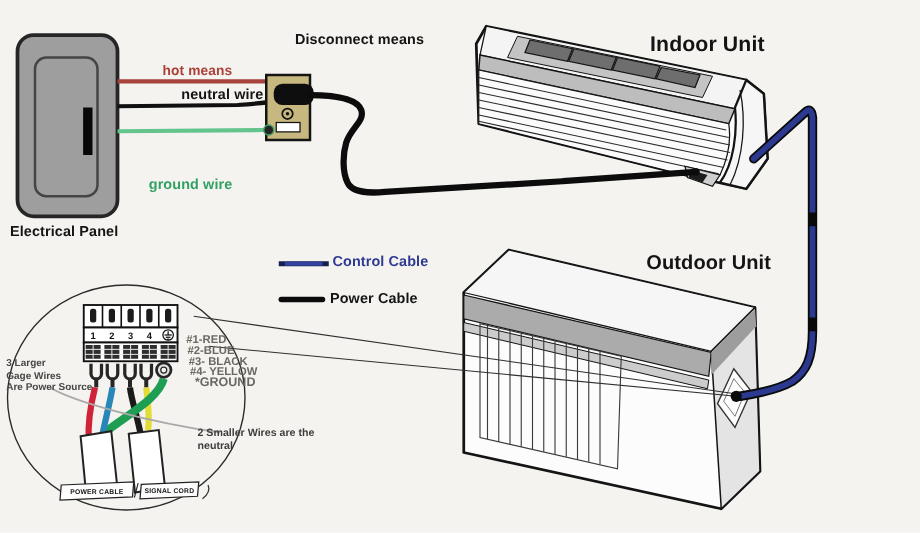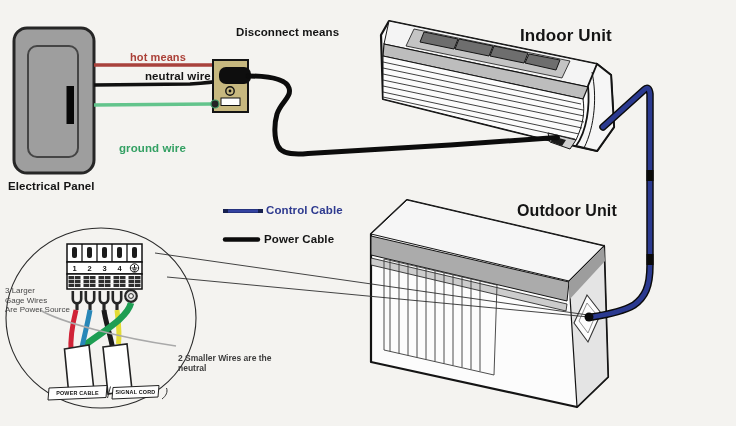--- a/index.html
+++ b/index.html
@@ -9,21 +9,21 @@
     font-family:"Liberation Sans",sans-serif;
   }
   .stage svg{position:absolute;left:0;top:0;}
   .lbl{
     position:absolute;white-space:nowrap;font-weight:bold;color:#141414;
     font-size:11.5px;letter-spacing:.1px;
   }
   .lbl.red{color:#ab4038;}
   .lbl.green{color:#33a063;}
   .lbl.blue{color:#2e3a8f;}
-  .note{position:absolute;font-weight:400;color:#474747;font-size:8px;line-height:9.6px;white-space:nowrap;}
+  .note{position:absolute;font-weight:700;color:#474747;font-size:8px;line-height:9.6px;white-space:nowrap;}
   .key{position:absolute;font-weight:bold;color:#6b6862;font-size:9px;line-height:8.8px;white-space:nowrap;}
   .key div:nth-child(2){margin-left:1px;}
   .key div:nth-child(3){margin-left:2px;}
   .key div:nth-child(4){margin-left:3px;}
   .key div:nth-child(5){margin-left:7px;font-size:10px;margin-top:1px;}
   .note2{position:absolute;font-weight:600;color:#3d3d3d;font-size:8.5px;line-height:10px;white-space:nowrap;}
   svg text{font-family:"Liberation Sans",sans-serif;}
 </style>
 </head>
 <body>
@@ -214,25 +214,32 @@
   <div class="lbl" style="left:8px;top:180px;text-align:right;">Electrical Panel</div>
   <div class="lbl" style="left:197px;top:26px;margin-left:39px;">Disconnect means</div>
   <div class="lbl red" style="left:130px;top:51px;font-size:11px;">hot means</div>
   <div class="lbl" style="left:117px;top:70px;padding-left:28px;">neutral wire</div>
   <div class="lbl green" style="left:119px;top:105px;margin-top:37px;">ground wire</div>
   <div class="lbl" style="left:520px;top:26px;font-size:17px;">Indoor Unit</div>
   <div class="lbl" style="left:517px;top:202px;font-size:16px;">Outdoor Unit</div>
   <div class="lbl blue" style="left:266px;top:204px;">Control Cable</div>
   <div class="lbl" style="left:264px;top:233px;">Power Cable</div>
 
+  <div class="key" style="left:149px;top:267px;">
+    <div>#1-RED</div>
+    <div>#2-BLUE</div>
+    <div>#3- BLACK</div>
+    <div>#4- YELLOW</div>
+    <div>*GROUND</div>
+  </div>
 
   <div class="note" style="left:5px;top:286px;">
     <div>3 Larger</div>
     <div>Gage Wires</div>
     <div>Are Power Source</div>
   </div>
 
-  <div class="note2" style="left:158px;top:353px;margin-left:20px;">
+  <div class="note2" style="left:158px;top:341px;">
     <div>2 Smaller Wires are the</div>
     <div>neutral</div>
   </div>
 
 </div>
 
 </body></html>

